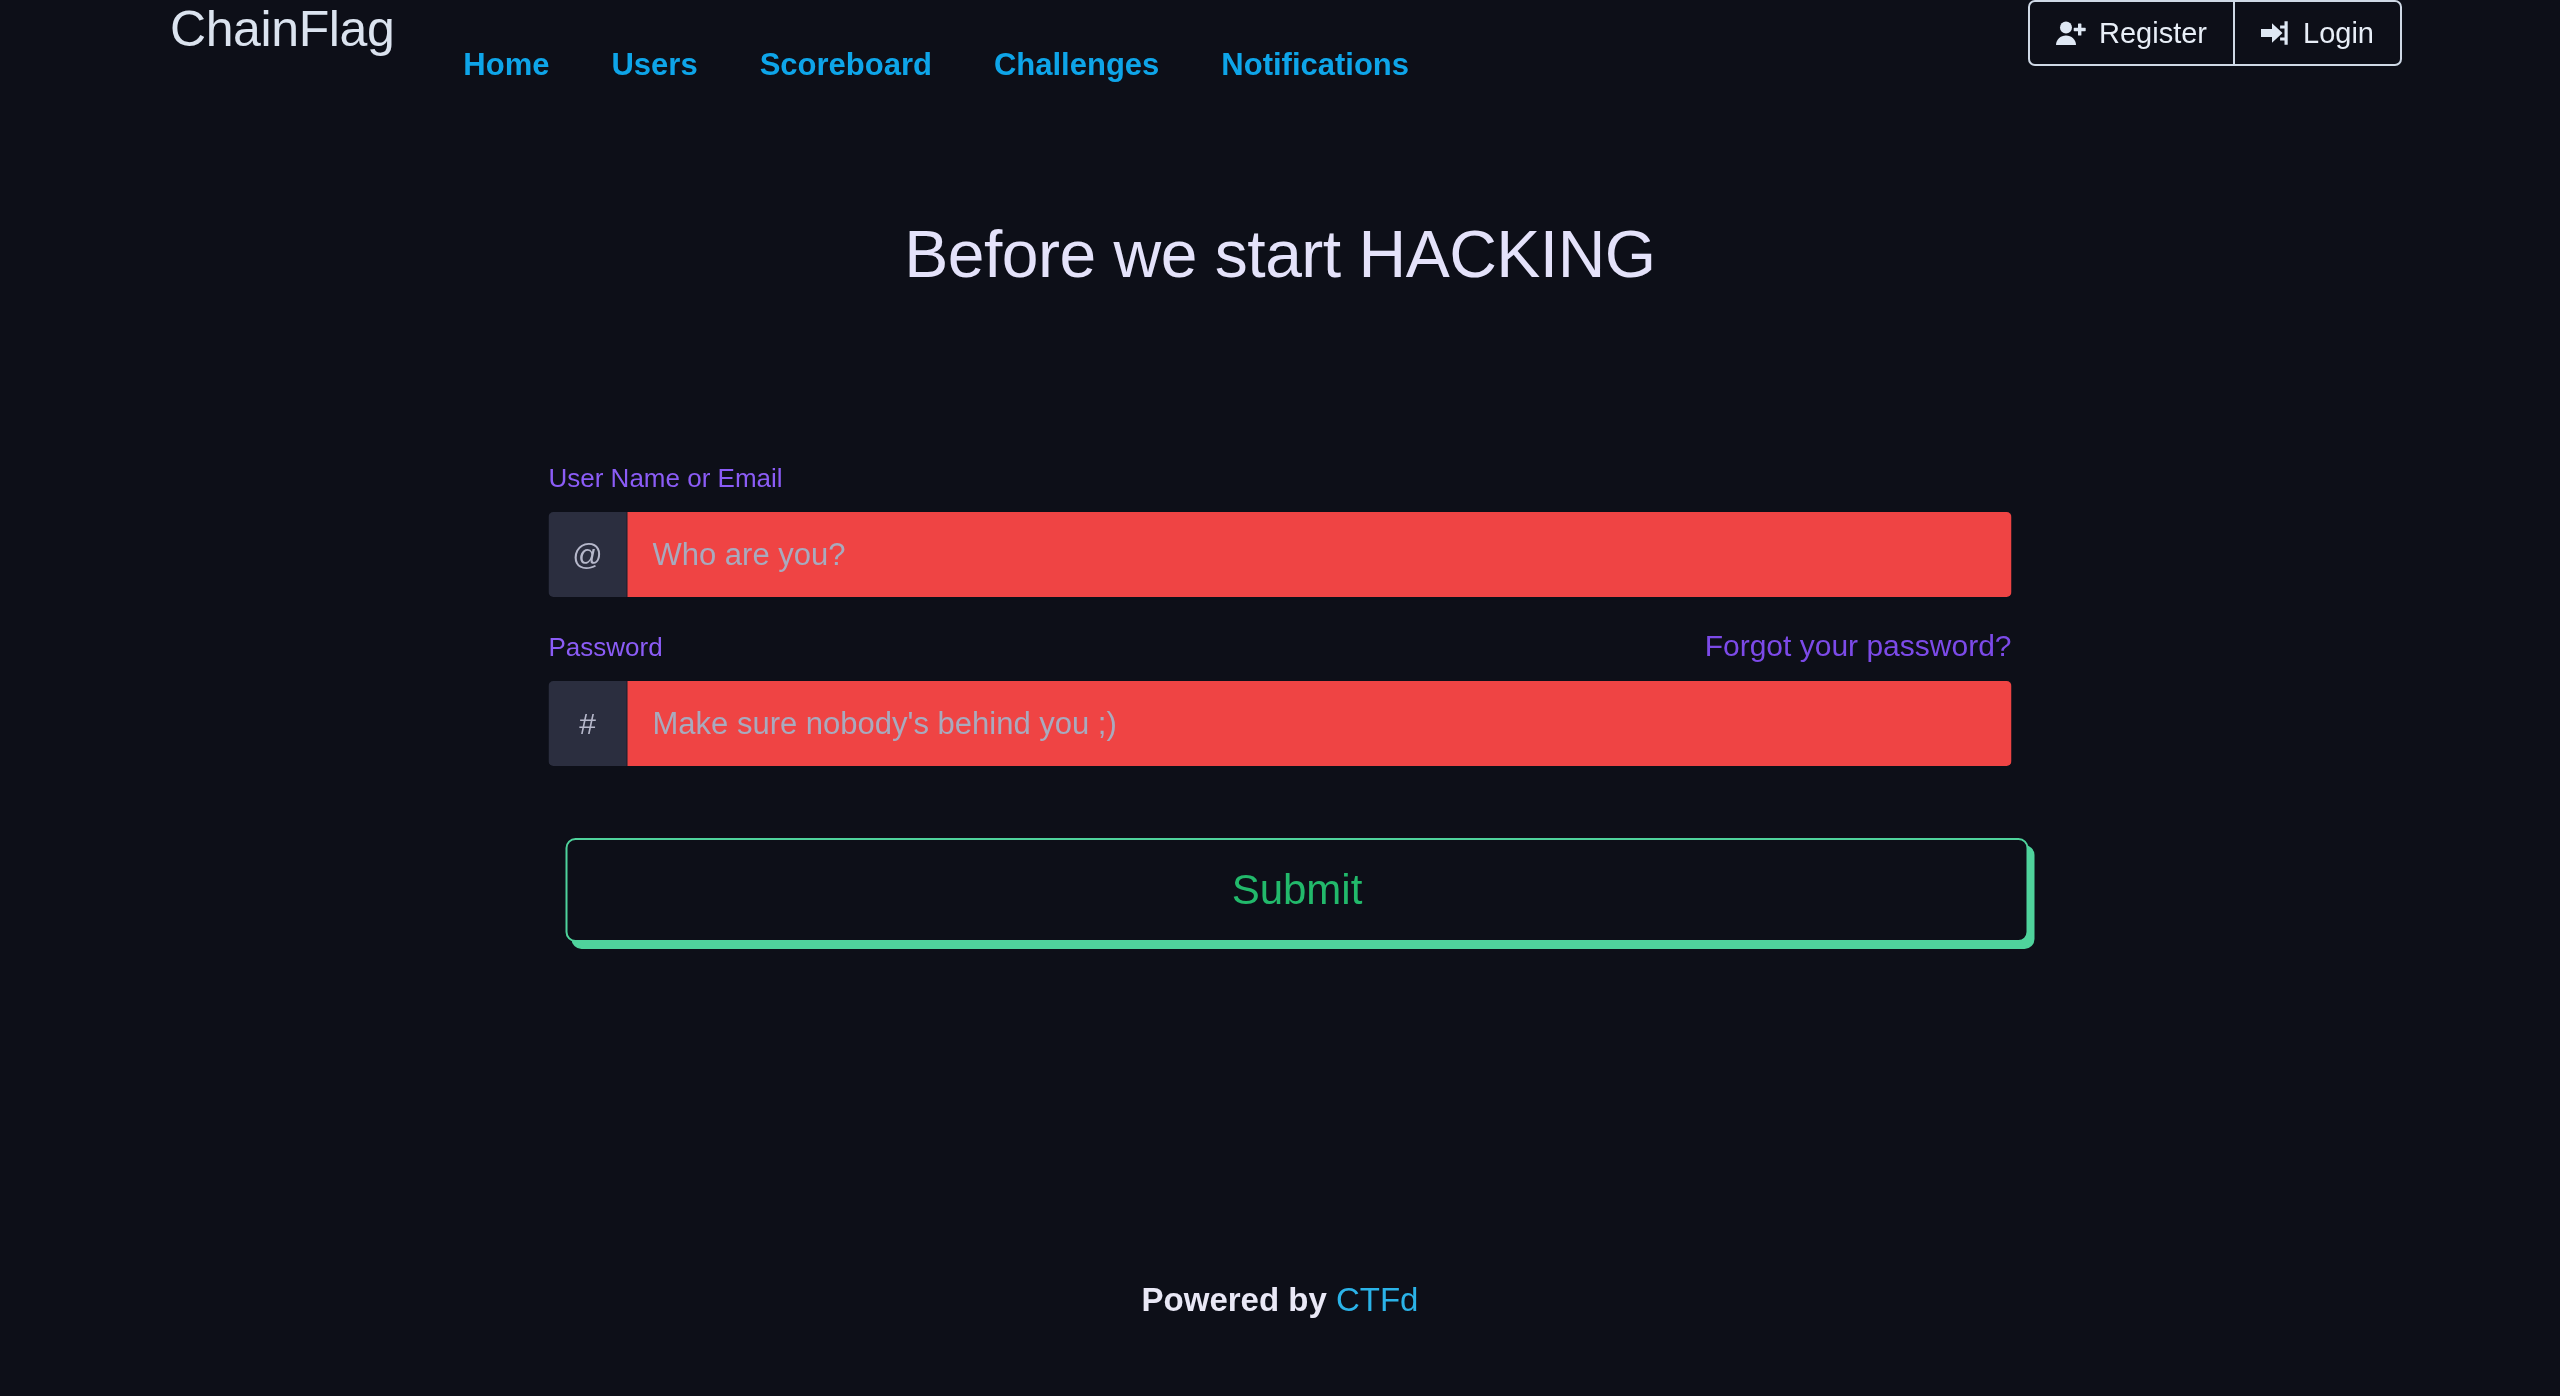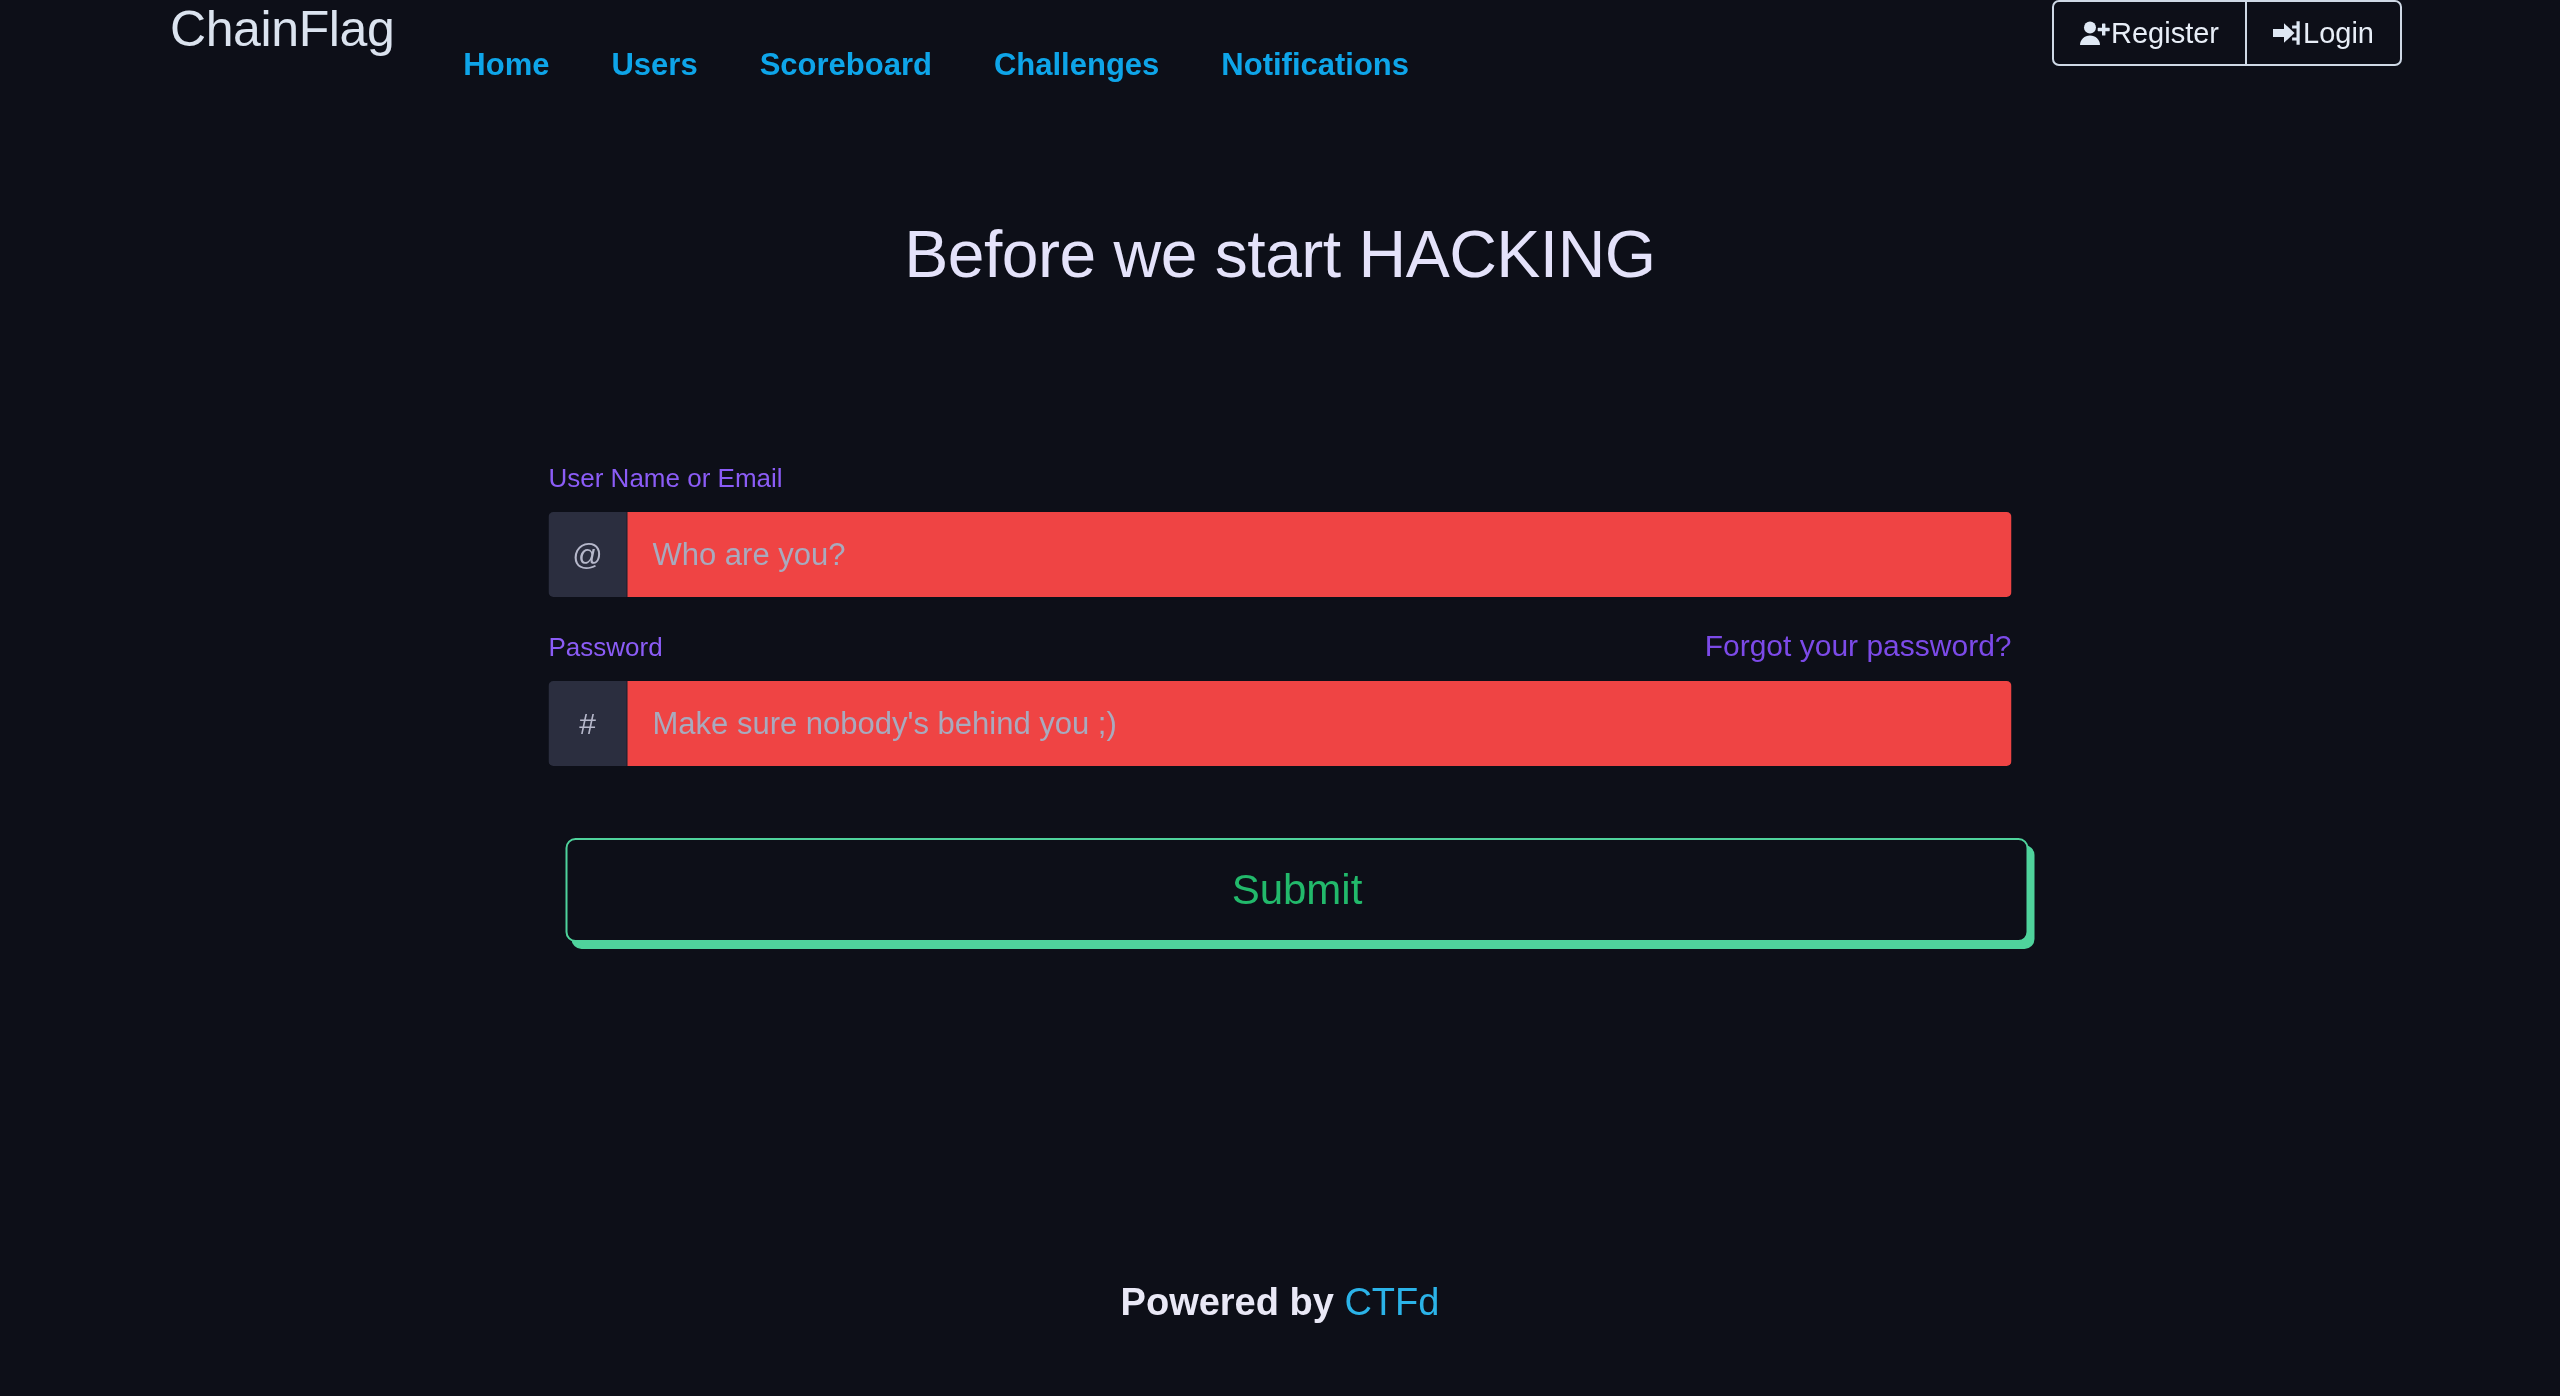--- a/index.html
+++ b/index.html
@@ -62,21 +62,21 @@
     align-items: stretch;
     border: 2px solid #cfd9e6;
     border-radius: 7px;
     overflow: hidden;
     height: 66px;
   }
 
   .auth-btn {
     display: flex;
     align-items: center;
-    gap: 1px;
+    gap: 13px;
     padding: 0 26px;
     font-size: 29px;
     color: #e8eef7;
     background: transparent;
     border: none;
     cursor: pointer;
     white-space: nowrap;
     font-family: "Liberation Sans", sans-serif;
   }
 
@@ -210,21 +210,21 @@
     left: 0;
     width: 2560px;
     height: 330px;
     display: flex;
     align-items: flex-start;
     justify-content: center;
     padding-top: 215px;
   }
 
   .footer-text {
-    font-size: 38px;
+    font-size: 33px;
     font-weight: 700;
     color: #e9e8f6;
   }
 
   .footer-link {
     color: #2bb3e8;
     font-weight: 400;
     text-decoration: none;
     cursor: pointer;
   }

